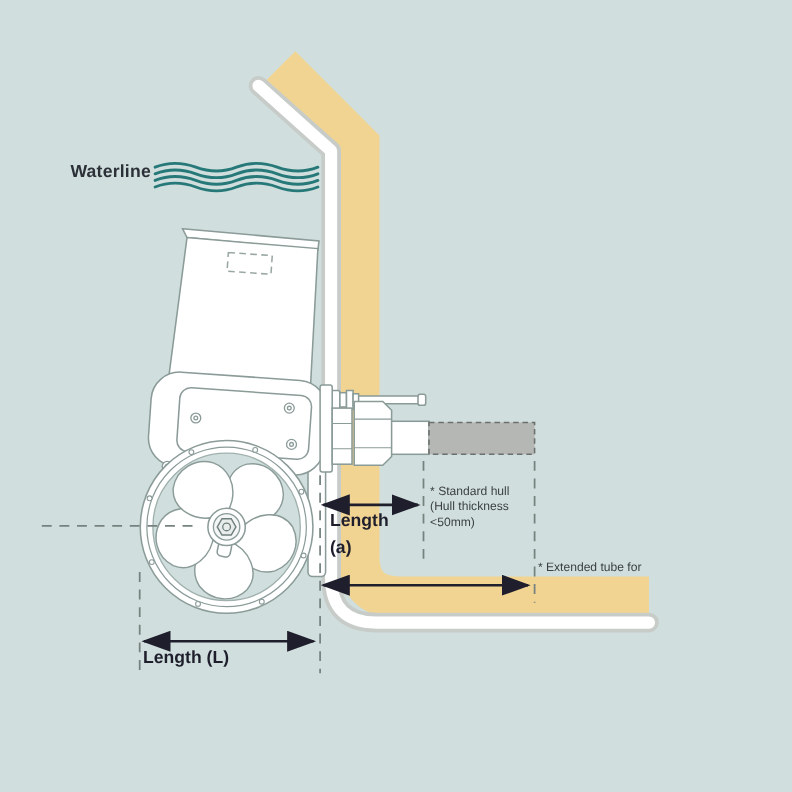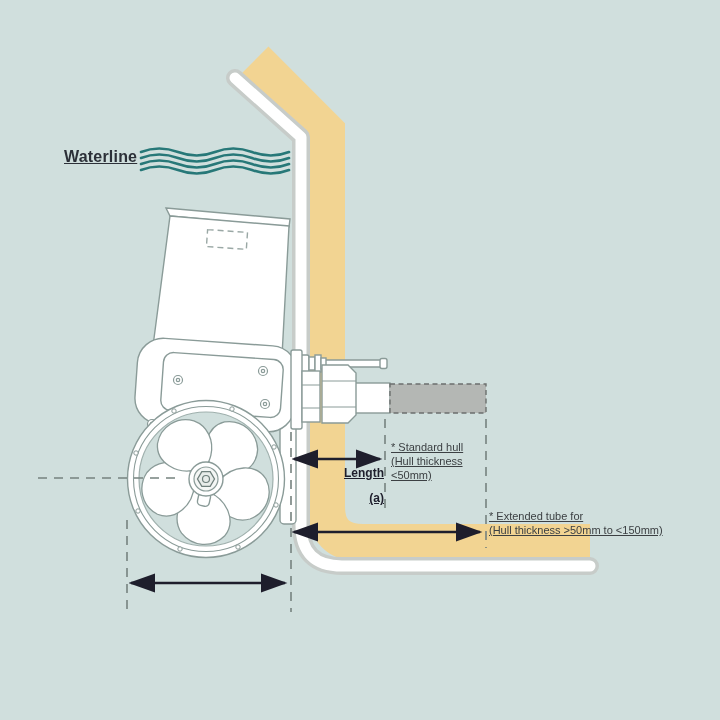--- a/index.html
+++ b/index.html
@@ -2,23 +2,23 @@
 <html style="--background: #d0dfdd; --hull-fill: #f2d492; --casing: #c7ccc9; --stripe: #ffffff; --wave: #277878; --machine-outline: #8a9b98; --tube-fill: #b4b7b4; --tube-dash: #6b6f6d; --guide-dash: #76827f; --dimension: #1e1e2c; --text: #2c3038; --note-text: #3c4043;"><head>
 <meta charset="utf-8">
 <style>
   html,body{margin:0;padding:0;}
   #stage{
     position:relative;width:720px;height:720px;overflow:hidden;
     background:var(--background,#d0dfdd);
     font-family:"Liberation Sans",sans-serif;
   }
   #stage svg{position:absolute;left:0;top:0;}
-  .lbl{position:absolute;color:var(--text,#2c3038);text-decoration:underline;}
+  .lbl{position:absolute;color:var(--text,#2c3038);}
   .waterline{left:64px;top:148px;width:80px;font-size:16px;font-weight:700;letter-spacing:.2px;}
-  .dim{font-size:12px;font-weight:700;text-align:right;line-height:25px;color:var(--dimension,#1e1e2c);}
+  .dim{font-size:16px;font-weight:700;text-align:left;line-height:25px;color:var(--dimension,#1e1e2c);}
   .dim-a{left:300px;top:461px;width:84px;}
   .dim-b{left:304px;top:533px;width:160px;}
   .dim-l{left:130px;top:586px;width:158px;}
   .note{font-size:11px;line-height:14px;font-weight:400;color:var(--note-text,#3c4043);white-space:nowrap;}
   .note-standard{left:391px;top:440px;}
   .note-extended{left:489px;top:509px;}
   .machine{fill:#ffffff;stroke:var(--machine-outline,#8a9b98);stroke-width:1.4;}
   .nofill{fill:none;stroke:var(--machine-outline,#8a9b98);stroke-width:1.4;}
   .guide{stroke:var(--guide-dash,#76827f);stroke-width:1.6;stroke-dasharray:9 7;fill:none;}
   .dimline{stroke:var(--dimension,#1e1e2c);stroke-width:2.4;fill:none;}
@@ -141,24 +141,24 @@
       <line class="dimline" x1="131" y1="583" x2="285" y2="583" marker-start="url(#ah-s)" marker-end="url(#ah-e)"></line>
     </g>
   </svg>
 
   <div class="lbl waterline">Waterline</div>
 
   <div class="lbl dim dim-a">
     <div>Length</div>
     <div>(a)</div>
   </div>
+  <div class="lbl dim dim-l">Length (L)</div>
 
   <div class="lbl note note-standard">
     <div>* Standard hull</div>
     <div>(Hull thickness</div>
     <div>&lt;50mm)</div>
   </div>
   <div class="lbl note note-extended">
     <div>* Extended tube for</div>
-    <div>(Hull thickness &gt;50mm to &lt;150mm)</div>
   </div>
 
 </div>
 
 </body></html>

